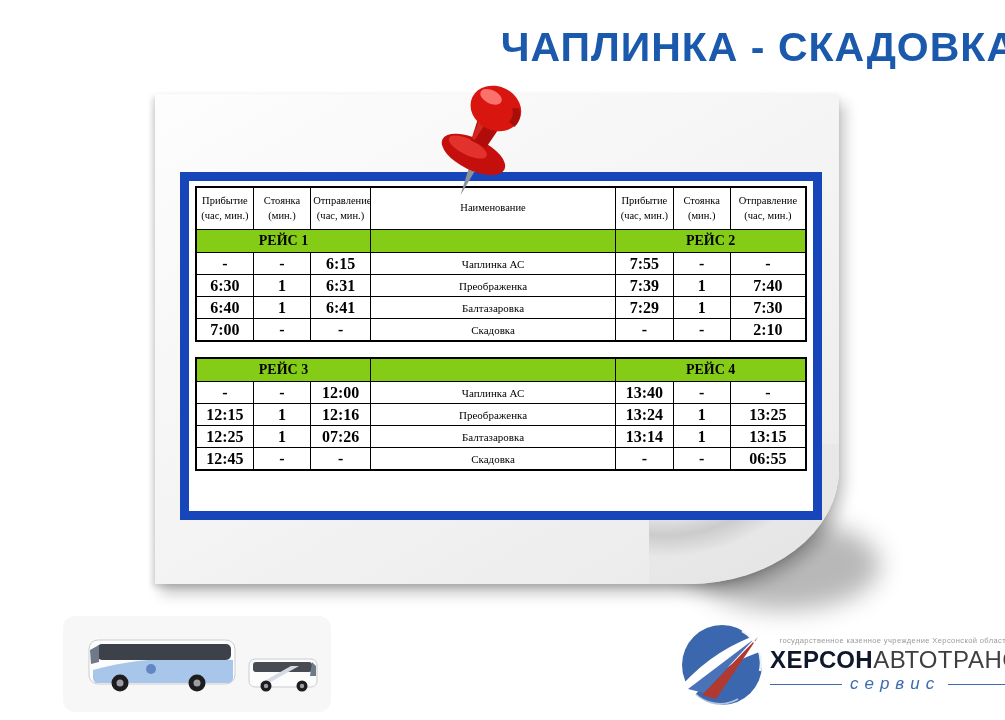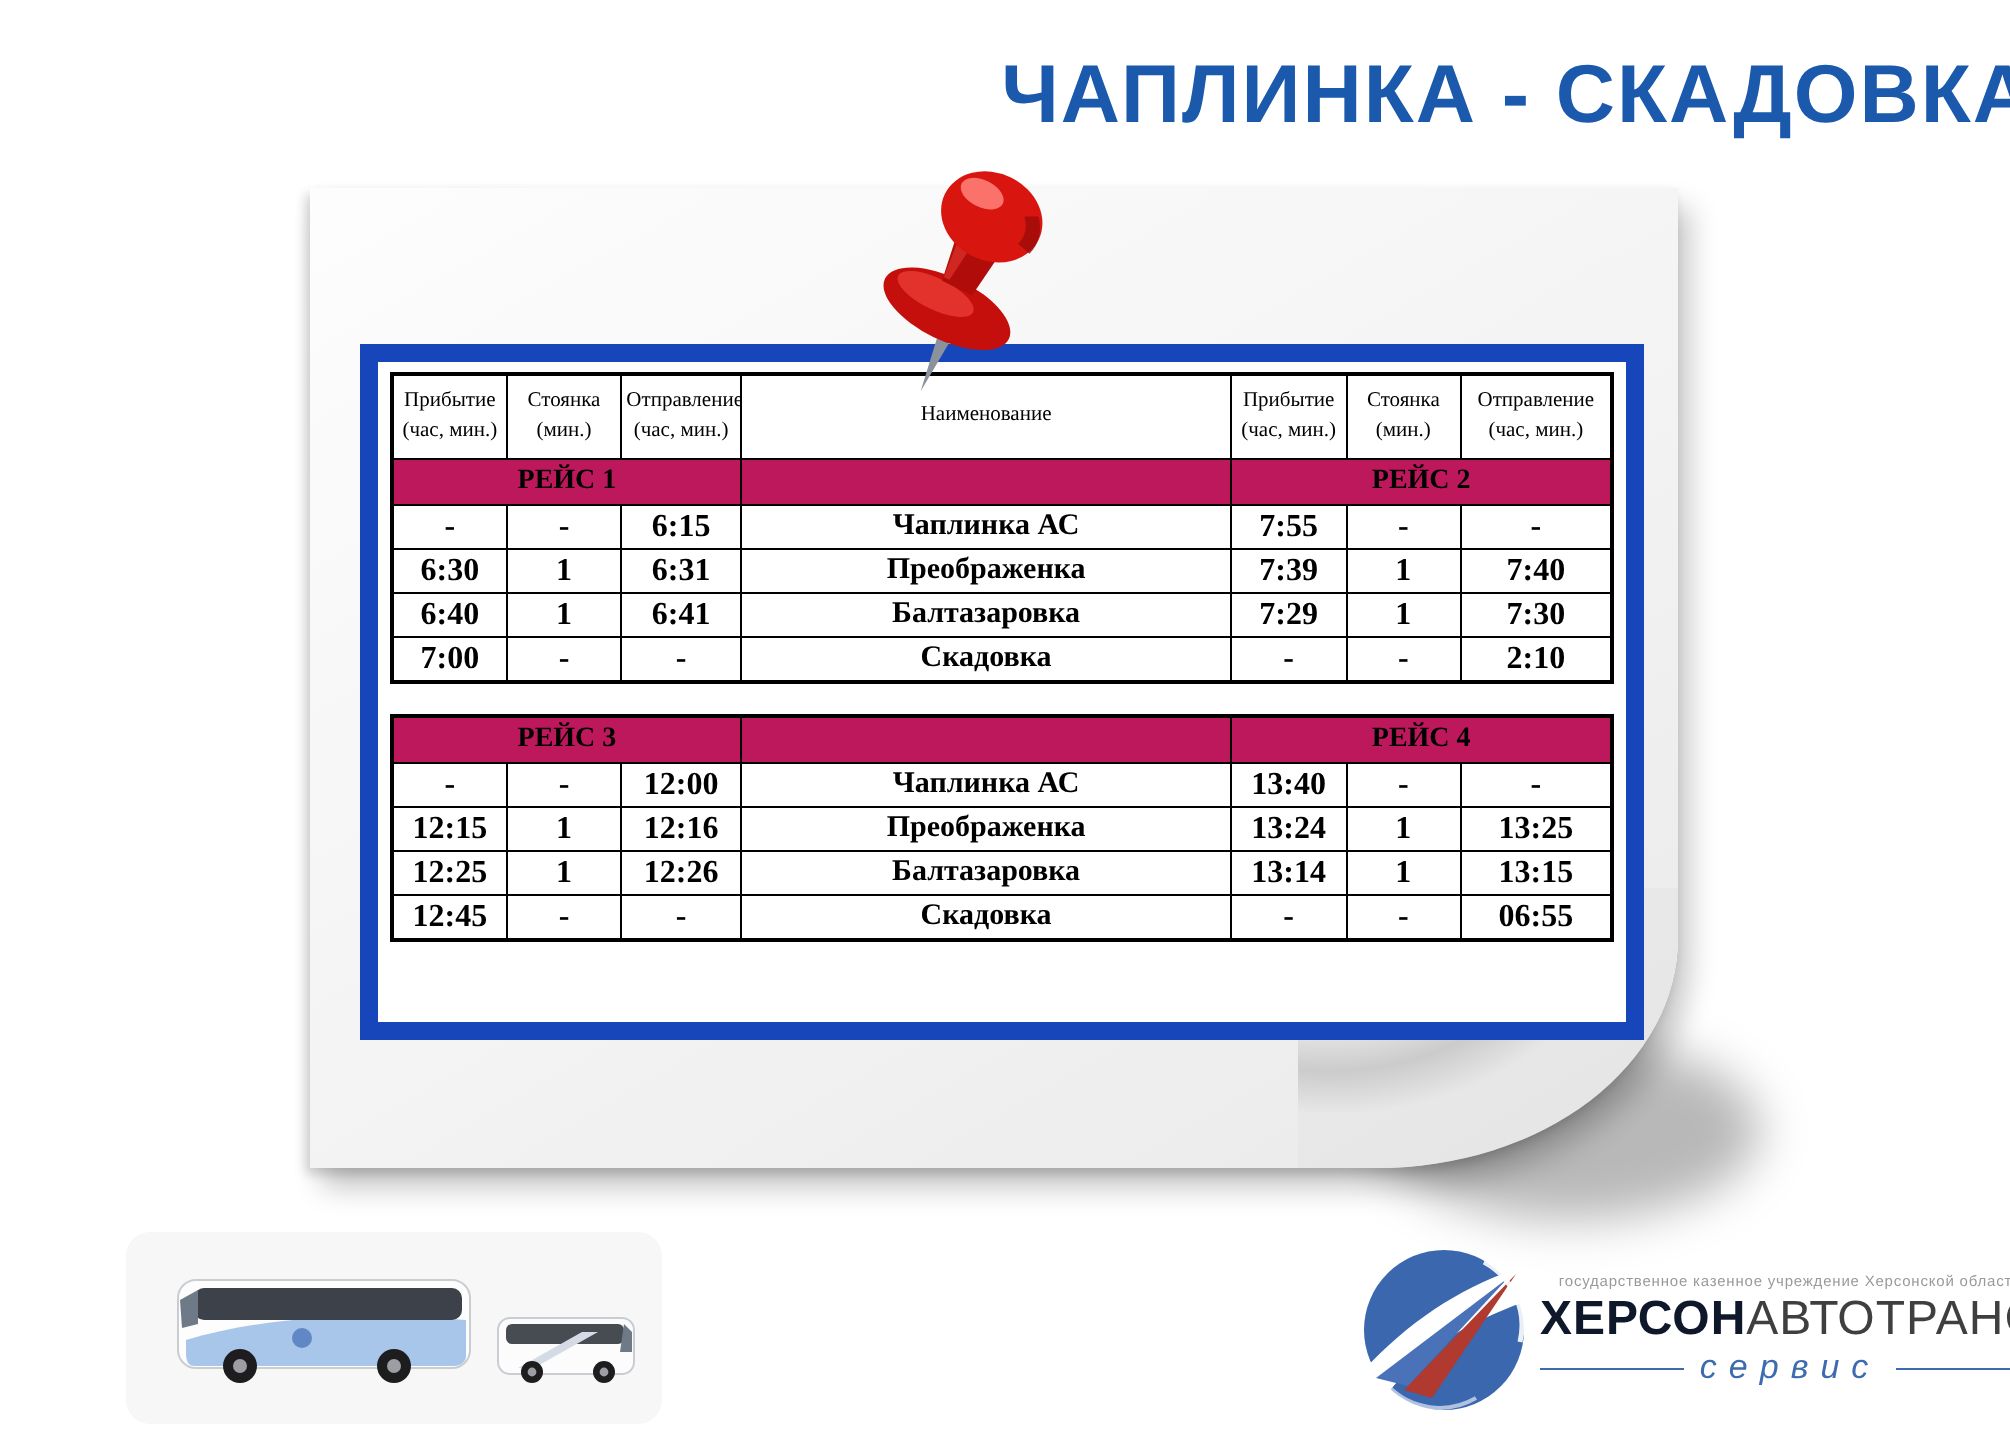--- a/index.html
+++ b/index.html
@@ -53,24 +53,24 @@
     padding:0 2px;overflow:hidden;
   }
   .grp-row th{
     background:#d9d9d9;font-size:11.5px;font-weight:bold;height:29px;
   }
   .colh-row th{
     background:#ffffff;font-size:10.5px;font-weight:normal;height:41px;
     white-space:pre-line;line-height:1.35;
   }
   .trip-cell{
-    background:#be185d;font-size:14px;font-weight:bold;height:22px;
+    background:#84cc16;font-size:14px;font-weight:bold;height:22px;
   }
   td.time{font-size:16px;font-weight:bold;height:21px;}
-  td.stop{font-size:15px;font-weight:bold;height:21px;}
+  td.stop{font-size:11px;font-weight:normal;height:21px;}
   table.sched.second{margin-top:15px;}
   
   .bus-card{
     position:absolute;left:63px;top:616px;width:268px;height:96px;
     background:#f7f7f7;border-radius:12px;z-index:2;
   }
   
   .logo{
     position:absolute;left:680px;top:620px;width:318px;height:90px;
     display:flex;align-items:center;z-index:2;
@@ -223,21 +223,21 @@
             <td class="time">1</td>
             <td class="time">12:16</td>
             <td class="stop">Преображенка</td>
             <td class="time">13:24</td>
             <td class="time">1</td>
             <td class="time">13:25</td>
           </tr>
           <tr>
             <td class="time">12:25</td>
             <td class="time">1</td>
-            <td class="time">12:26</td>
+            <td class="time">07:26</td>
             <td class="stop">Балтазаровка</td>
             <td class="time">13:14</td>
             <td class="time">1</td>
             <td class="time">13:15</td>
           </tr>
           <tr>
             <td class="time">12:45</td>
             <td class="time">-</td>
             <td class="time">-</td>
             <td class="stop">Скадовка</td>

